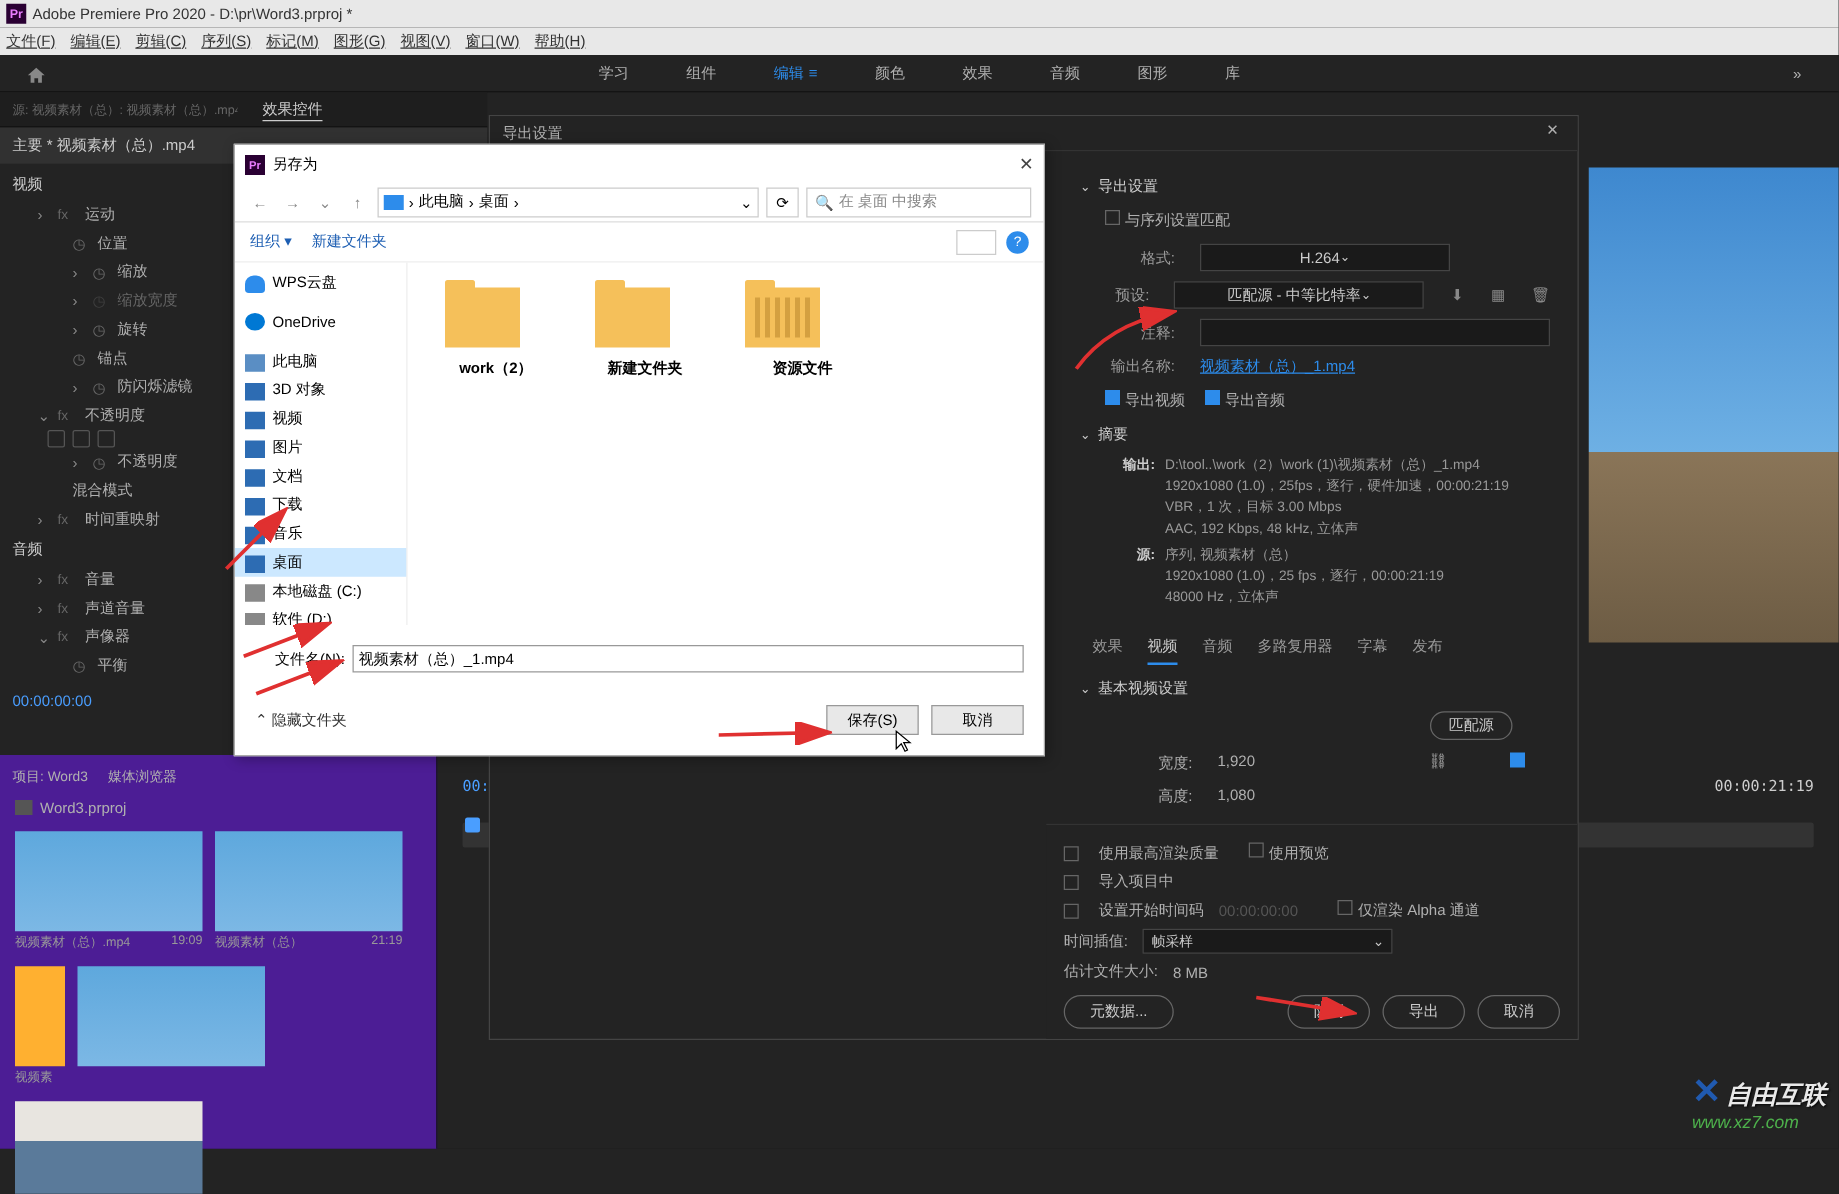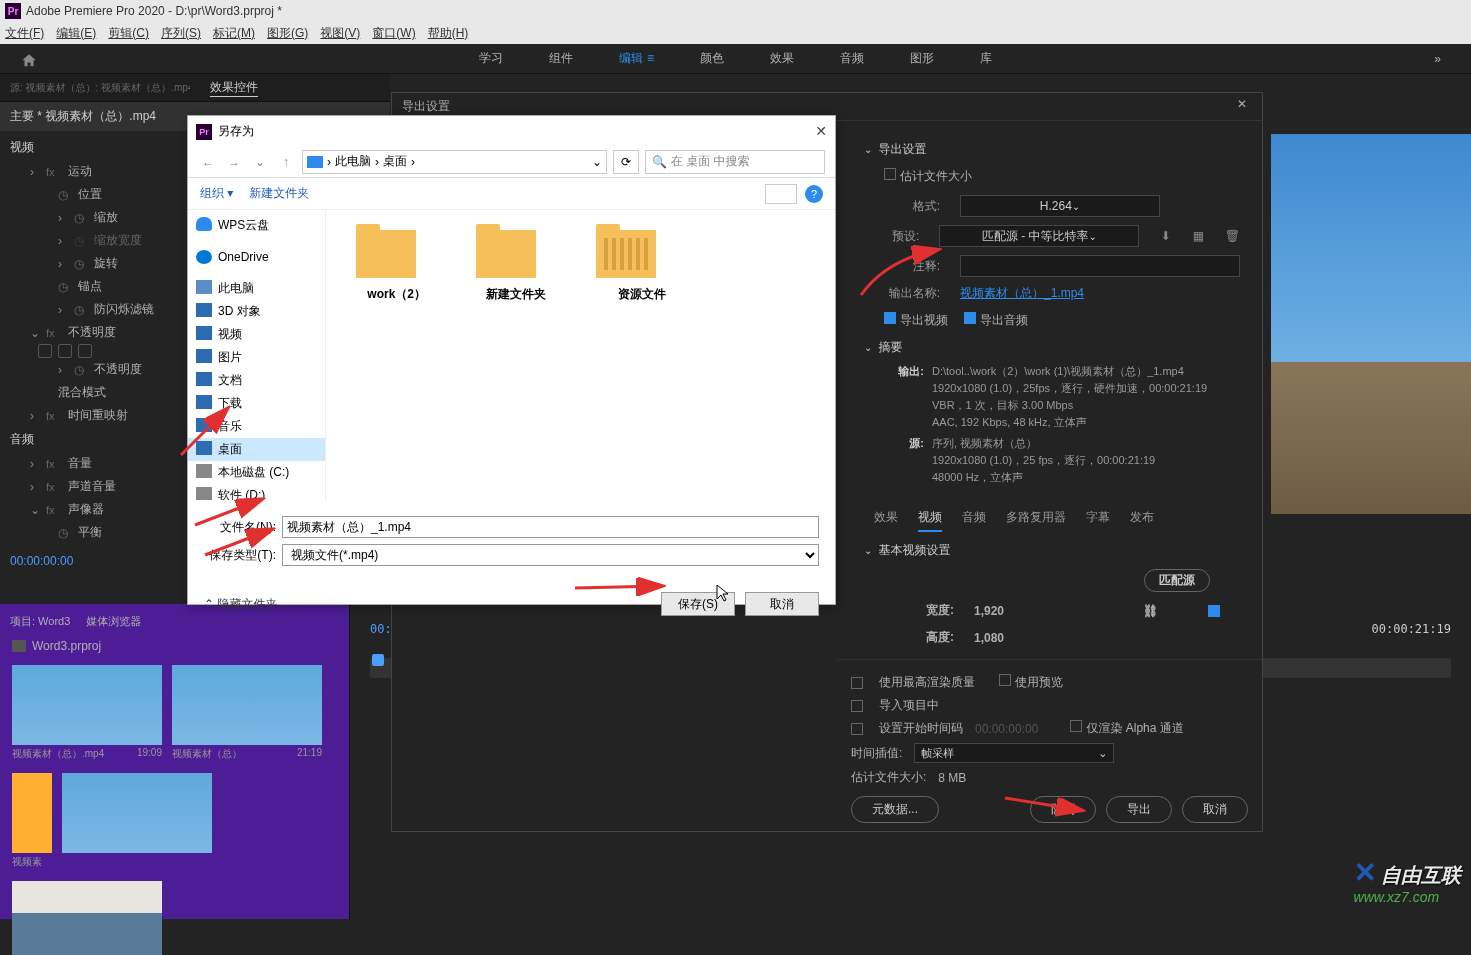--- a/index.html
+++ b/index.html
@@ -48,21 +48,21 @@
 .checkbox { width: 12px; height: 12px; background: #2d8ceb; display: inline-block; margin-right: 4px; }
 .checkbox.empty { background: transparent; border: 1px solid #666; }
 .summary { margin-left: 30px; font-size: 11px; color: #999; }
 .summary-row { display: flex; gap: 8px; margin: 2px 0; }
 .summary-label { color: #ccc; font-weight: bold; min-width: 30px; text-align: right; }
 
 .export-tabs { display: flex; gap: 20px; margin: 20px 0 10px 10px; }
 .export-tabs span { color: #999; padding: 4px 0; }
 .export-tabs span.active { color: #ccc; border-bottom: 2px solid #2d8ceb; }
 .video-settings { margin-left: 30px; }
-.video-settings-row { display: flex; align-items: center; margin: 10px 0; gap: 20px; font-weight: bold; }
+.video-settings-row { display: flex; margin: 10px 0; gap: 20px; }
 .match-source-btn { border: 1px solid #666; border-radius: 12px; padding: 2px 14px; color: #ccc; }
 
 .bottom-options { position: absolute; right: 0; bottom: 0; left: 445px; background: #232323; padding: 8px 14px; border-top: 1px solid #333; }
 .bottom-options .opt-row { display: flex; align-items: center; gap: 12px; margin: 6px 0; }
 .interp-select { width: 200px; height: 20px; background: #1a1a1a; border: 1px solid #444; color: #ccc; padding: 0 6px; display: flex; align-items: center; justify-content: space-between; font-size: 11px; }
 .export-buttons { display: flex; gap: 10px; margin-top: 10px; }
 .export-buttons button { border: 1px solid #666; background: transparent; color: #ccc; border-radius: 14px; padding: 4px 20px; font-size: 12px; }
 
 
 .save-dialog { position: absolute; left: 187px; top: 115px; width: 649px; height: 490px; background: #fff; border: 1px solid #aaa; z-index: 100; color: #000; box-shadow: 2px 2px 10px rgba(0,0,0,0.3); }
@@ -75,21 +75,21 @@
 .save-refresh { width: 26px; height: 24px; border: 1px solid #ccc; display: flex; align-items: center; justify-content: center; }
 .save-search { width: 180px; height: 24px; border: 1px solid #ccc; display: flex; align-items: center; padding: 0 6px; color: #888; gap: 4px; }
 .save-toolbar { height: 32px; display: flex; align-items: center; justify-content: space-between; padding: 0 12px; border-bottom: 1px solid #eee; }
 .save-toolbar-left { display: flex; gap: 16px; }
 .save-toolbar-left span { color: #1e5fb3; }
 .save-toolbar-right { display: flex; gap: 8px; align-items: center; }
 .view-btn { width: 32px; height: 20px; border: 1px solid #ccc; }
 .help-btn { width: 18px; height: 18px; background: #2d8ceb; border-radius: 50%; color: #fff; text-align: center; line-height: 18px; font-size: 11px; }
 .save-body { display: flex; height: 290px; }
 .save-tree { width: 138px; border-right: 1px solid #eee; overflow-y: auto; padding: 4px 0; }
-.tree-item { display: flex; align-items: flex-start; padding: 3px 8px; gap: 6px; }
+.tree-item { display: flex; align-items: flex-end; padding: 3px 8px; gap: 6px; }
 .tree-item.selected { background: #cce8ff; }
 .tree-item .ticon { width: 16px; height: 14px; display: inline-block; }
 .ticon.cloud { background: #2d8ceb; border-radius: 7px 7px 3px 3px; }
 .ticon.onedrive { background: #0078d4; border-radius: 50%; }
 .ticon.pc { background: #5a8ec4; }
 .ticon.folder { background: #2d6cb3; }
 .ticon.drive { background: #888; }
 .save-files { flex: 1; display: flex; gap: 40px; padding: 20px; align-items: flex-start; }
 .file-item { width: 80px; text-align: right; font-weight: bold; }
 .folder-icon { width: 60px; height: 48px; background: #f5c05a; margin: 0 auto 8px; position: relative; }
@@ -276,21 +276,21 @@
   <div class="export-title">
     <span>导出设置</span>
     <span class="export-close">✕</span>
   </div>
   <div class="export-body" style="position:relative;left:460px;width:400px;">
     <div class="section-title">
         <span class="chevron-down">⌄</span>
         <span>导出设置</span>
       </div>
     <div class="checkbox-row" style="margin-left:20px;">
-      <span><span class="checkbox empty"></span><span>估计文件大小</span></span>
+      <span><span class="checkbox empty"></span><span>与序列设置匹配</span></span>
     </div>
     <div class="export-row">
       <label>格式:</label>
       <div class="export-select">
           <span>H.264</span>
           <span class="caret">⌄</span>
         </div>
     </div>
     <div class="export-row">
       <label>预设:</label>
@@ -504,24 +504,20 @@
     <div class="save-files">
       <div class="file-item"><div class="folder-icon"></div><span>work（2）</span></div>
       <div class="file-item"><div class="folder-icon"></div><span>新建文件夹</span></div>
       <div class="file-item"><div class="folder-icon resource"></div><span>资源文件</span></div>
     </div>
   </div>
   <div class="save-fields">
     <div class="field-row">
       <label>文件名(N):</label>
       <input type="text" value="视频素材（总）_1.mp4" style="">
-    </div>
-    <div class="field-row">
-      <label>保存类型(T):</label>
-      <select><option>视频文件(*.mp4)</option></select>
     </div>
   </div>
   <div class="save-footer">
     <span class="hide-folders">⌃ <span>隐藏文件夹</span></span>
     <div class="save-buttons">
       <button>保存(S)</button>
       <button>取消</button>
     </div>
   </div>
 </div>

